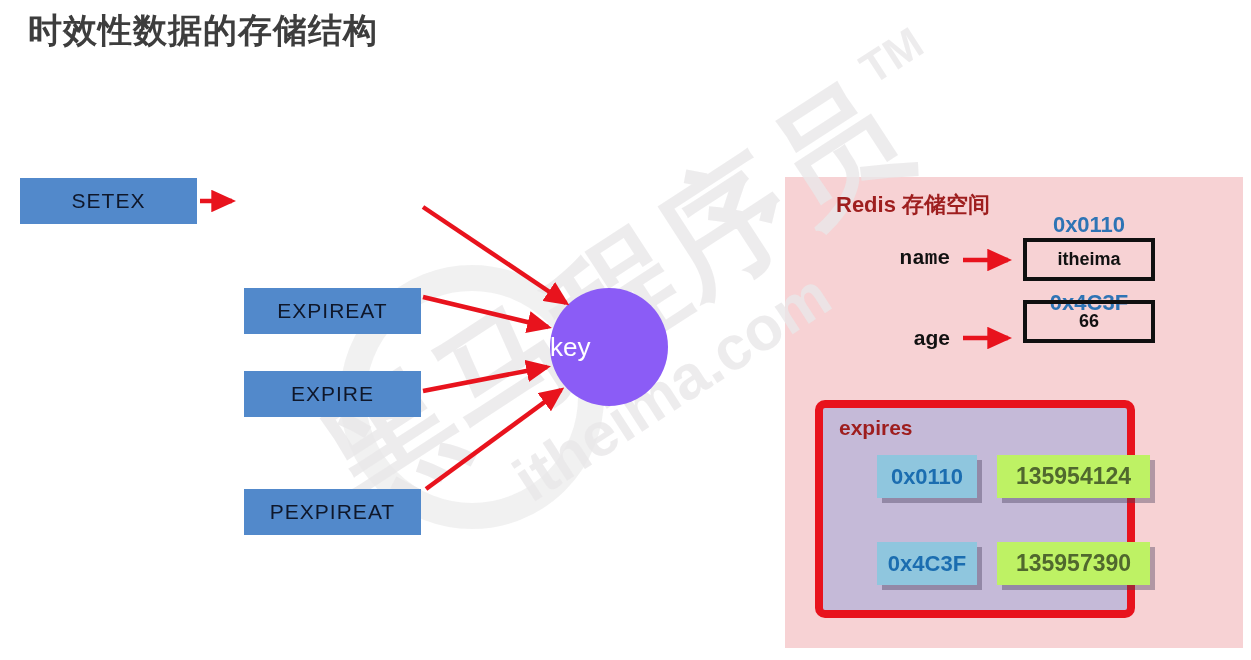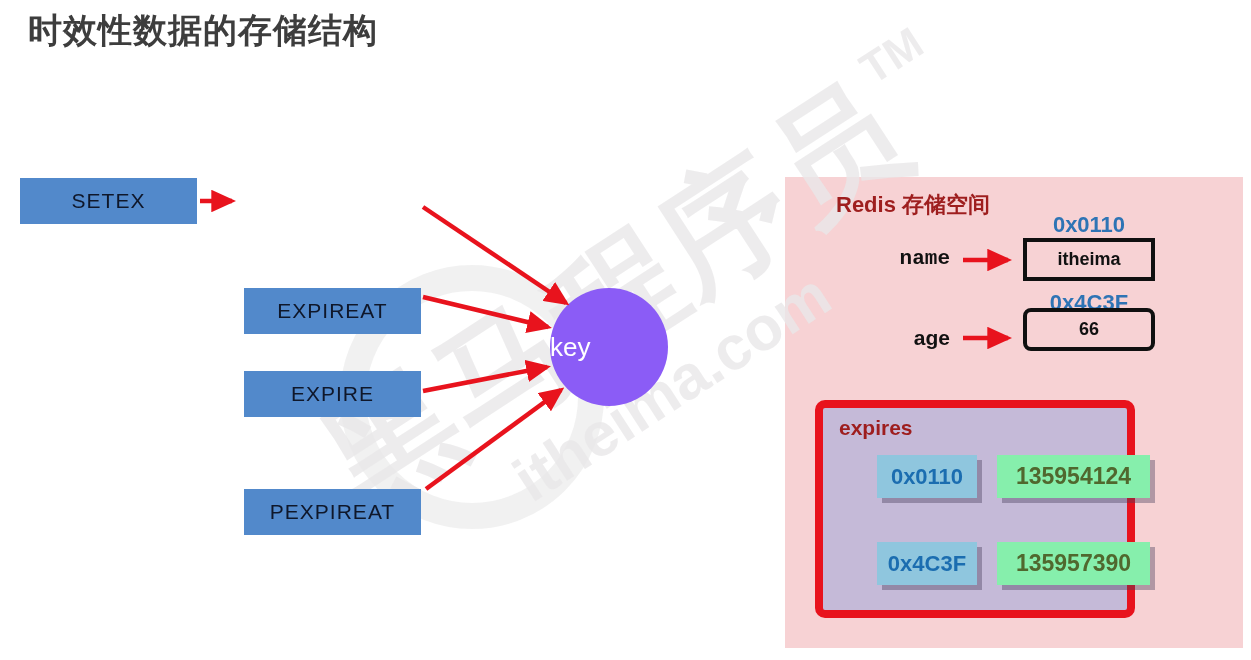--- a/index.html
+++ b/index.html
@@ -130,21 +130,21 @@
     box-sizing: border-box;
     border: 4px solid #101010;
     background: transparent;
     display: flex; align-items: center; justify-content: center;
     font-size: 18px;
     font-weight: 800;
     color: #111111;
     z-index: 3;
   }
   .val-box-0 { top: 238px; }
-  .val-box-1 { top: 308px; border-radius: 8px; }
+  .val-box-1 { top: 300px; }
 
   
   .expires {
     position: absolute;
     left: 815px; top: 400px;
     width: 320px; height: 218px;
     box-sizing: border-box;
     border: 8px solid #e8131d;
     border-radius: 10px;
     background: #c5bad8;
@@ -158,21 +158,21 @@
     color: #9e1e1e;
   }
   .chip {
     position: absolute;
     height: 43px;
     display: flex; align-items: center; justify-content: center;
     font-weight: 800;
     box-shadow: 5px 5px 0 rgba(73, 62, 92, 0.4);
   }
   .chip-blue  { width: 100px; background: #8fc6de; color: #1b6db0; font-size: 22px; }
-  .chip-green { width: 153px; background: #86efac; color: #50682e; font-size: 23px; }
+  .chip-green { width: 153px; background: #bef264; color: #50682e; font-size: 23px; }
   .r0 { top: 47px; }
   .r1 { top: 134px; }
   .c-addr { left: 54px; }
   .c-ts   { left: 174px; }
 </style>
 </head>
 <body>
 
 <div class="canvas">
 

